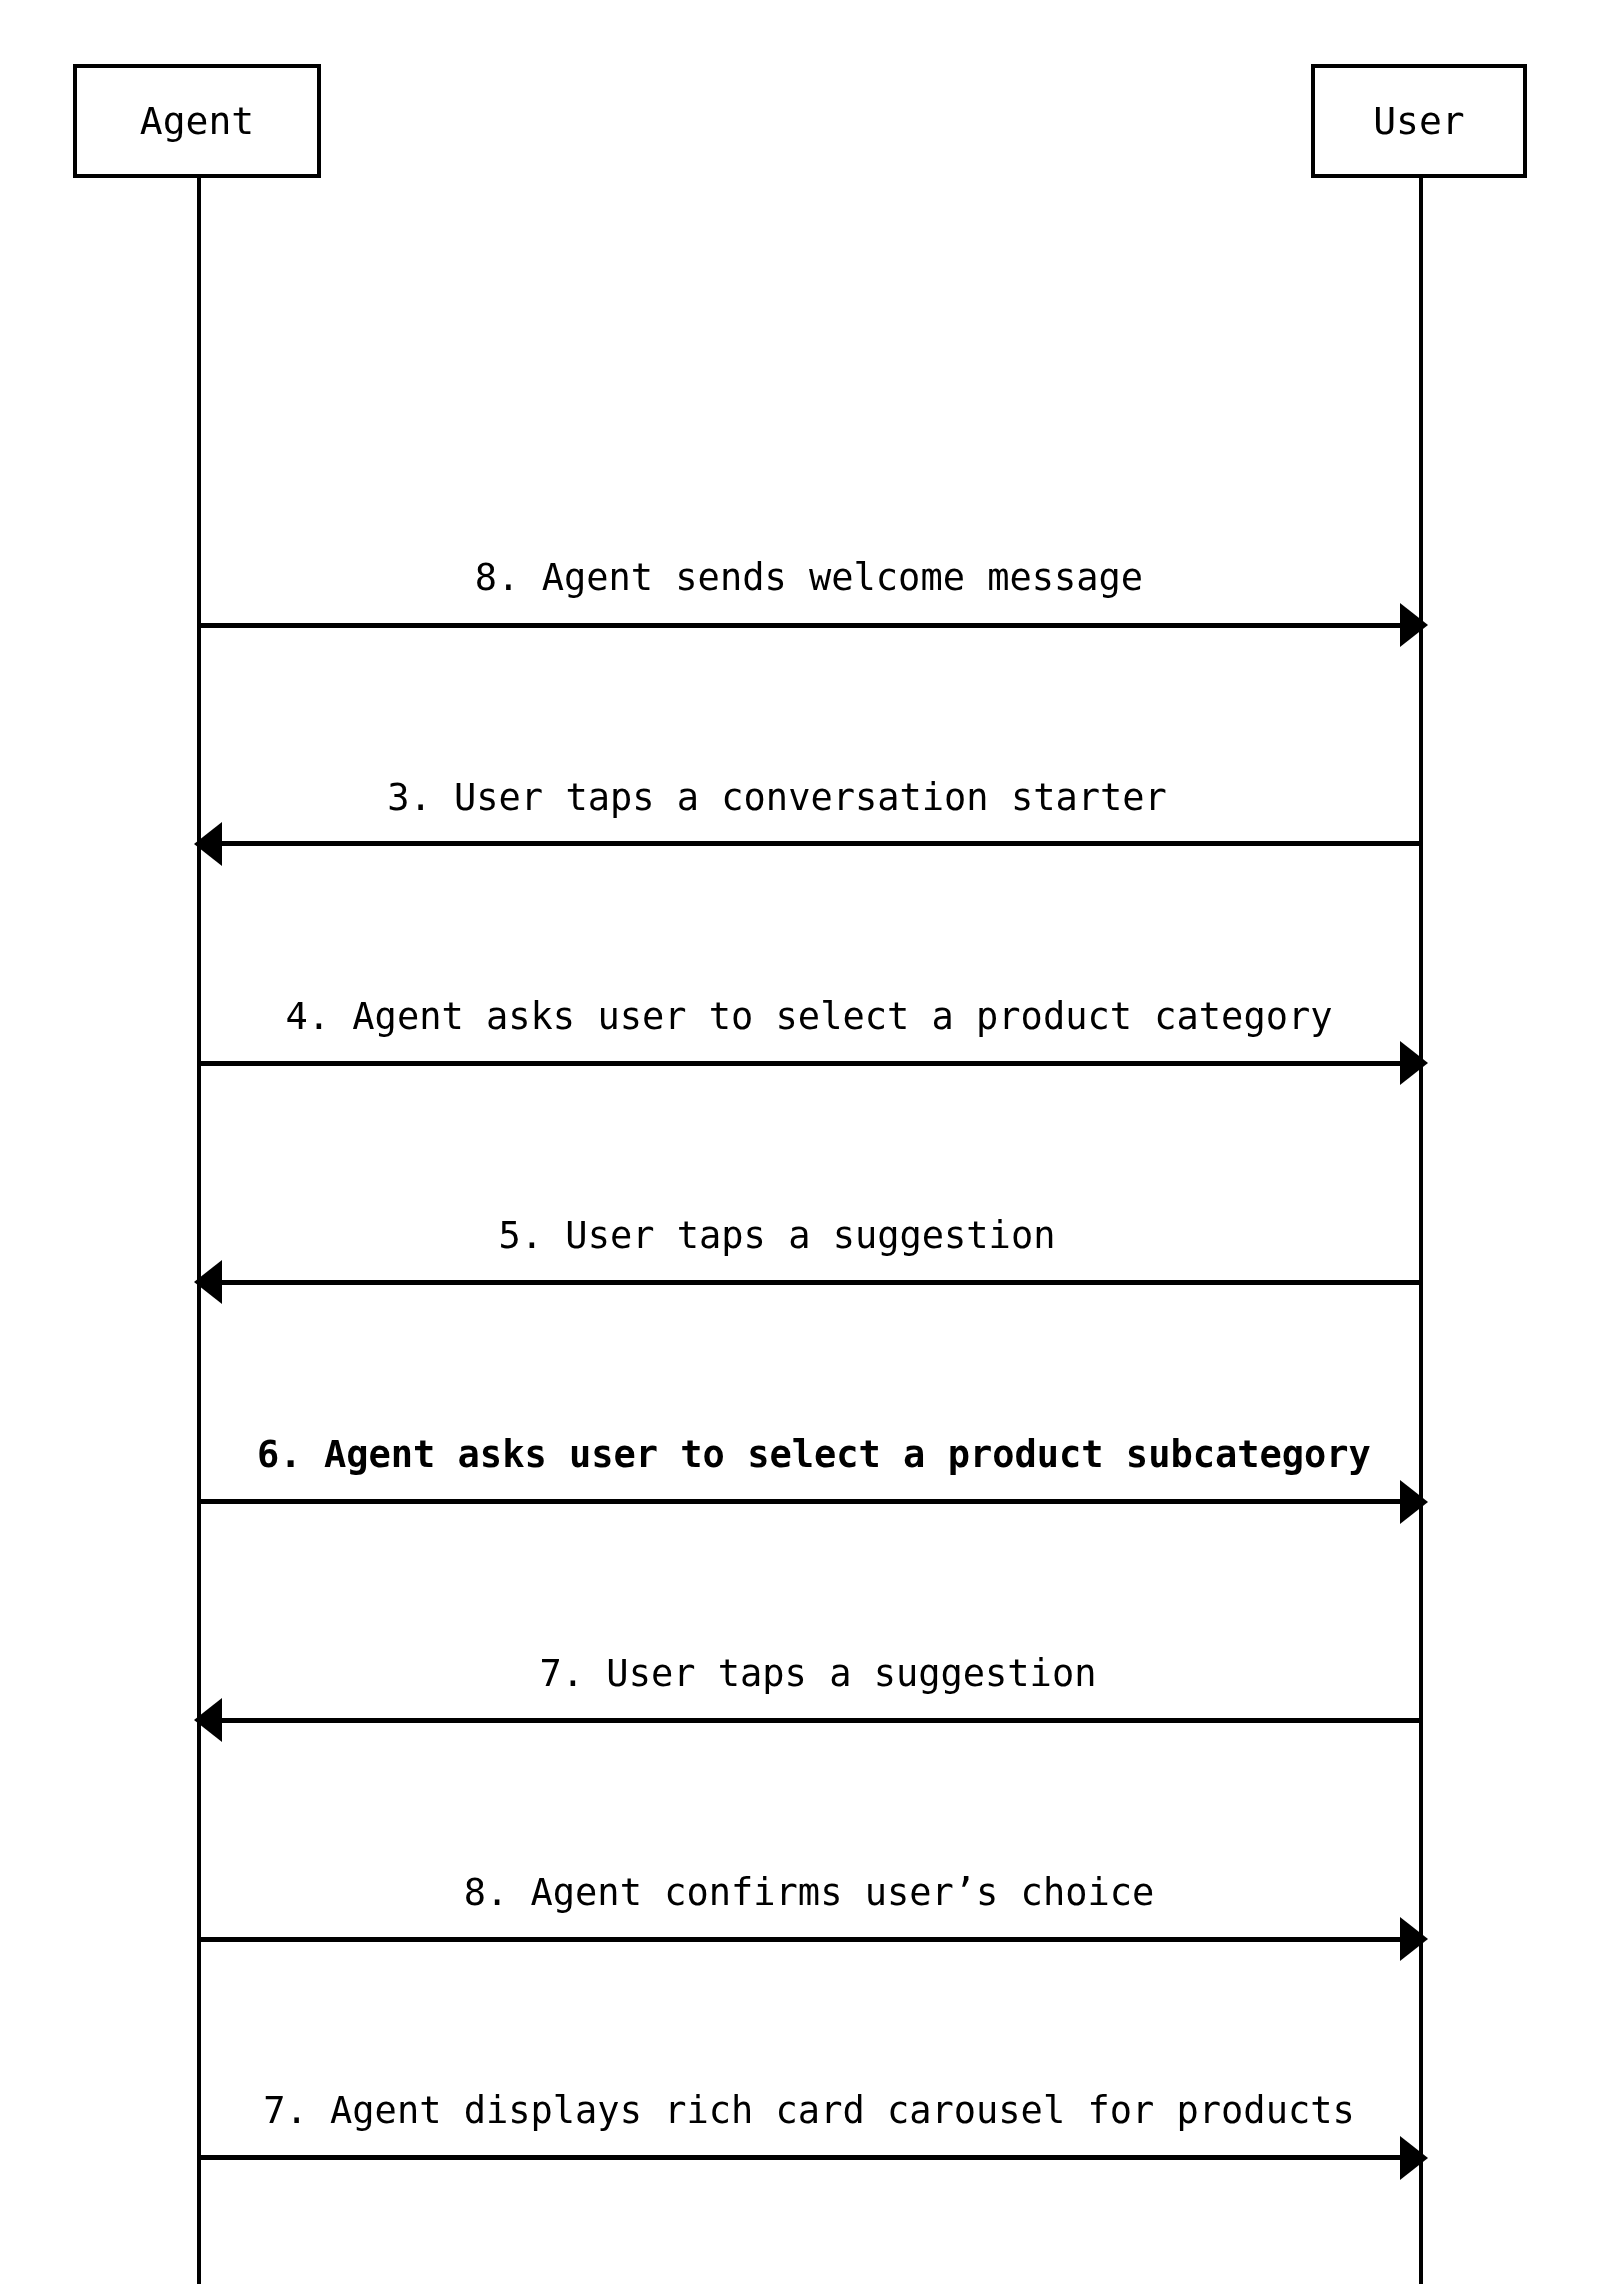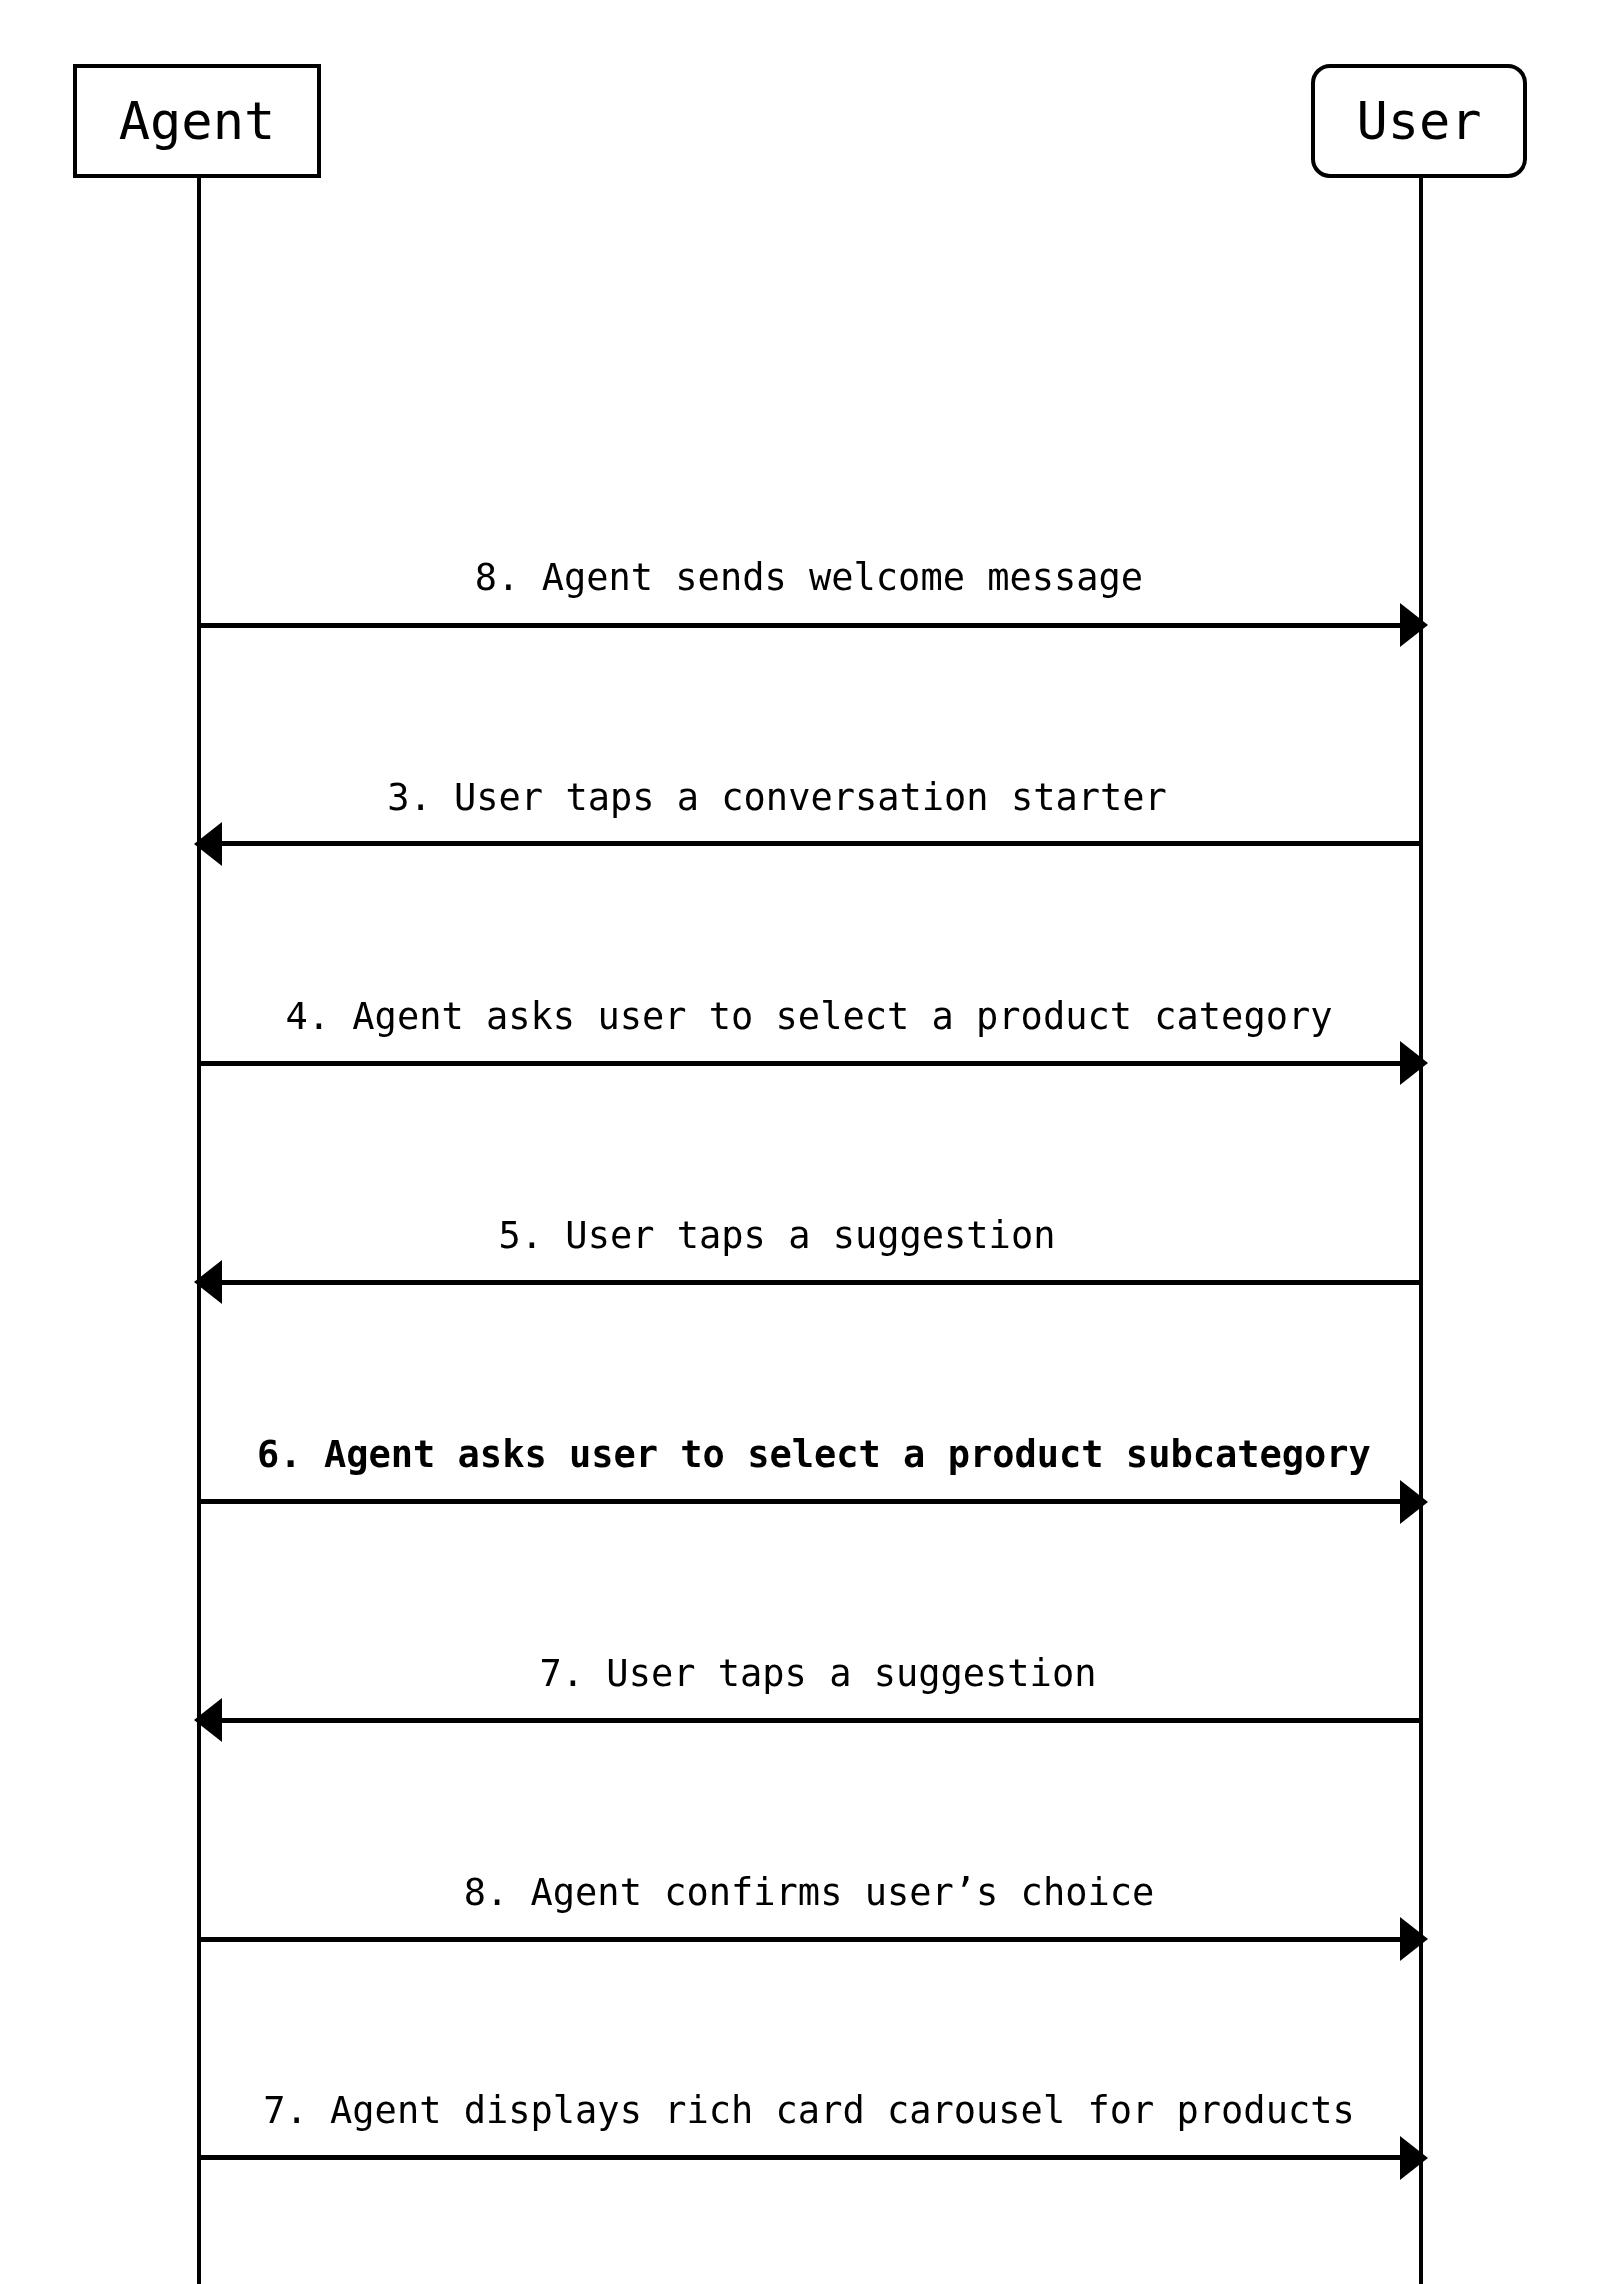--- a/index.html
+++ b/index.html
@@ -25,21 +25,21 @@
     position: absolute;
     box-sizing: border-box;
     border: 4.1px solid #000000;
     background: #ffffff;
     display: flex;
     align-items: center;
     justify-content: center;
     z-index: 6;
   }
   .participant .plabel {
-    font-size: 52px;
+    font-size: 38px;
     line-height: 1;
     letter-spacing: 0px;
     white-space: nowrap;
     color: #000000;
   }
   
   .lifeline {
     position: absolute;
     width: 3.7px;
     background: #000000;
@@ -99,21 +99,21 @@
 <body>
 
 <div id="diagram">
 
   <div class="lifeline" style="left:197px; top:178px; height:3022px;"></div>
   <div class="lifeline" style="left:1419px; top:178px; height:3022px;"></div>
 
   <div class="participant" style="left:73px; top:64px; width:248px; height:114px;">
     <span class="plabel">Agent</span>
   </div>
-  <div class="participant" style="left:1311px; top:64px; width:216px; height:114px;border-radius:19px;">
+  <div class="participant" style="left:1311px; top:64px; width:216px; height:114px;">
     <span class="plabel">User</span>
   </div>
 
 
   <div class="msg-label" style="left:809px; top:557px;">8. Agent sends welcome message</div>
   <div class="msg-line" style="left:199px; top:623px; width:1221px;"></div>
   <div class="arrowhead right" style="left:1400px; top:603px;"></div>
 
   <div class="msg-label" style="left:777px; top:777px;">3. User taps a conversation starter</div>
   <div class="msg-line" style="left:199px; top:841px; width:1222px;"></div>

